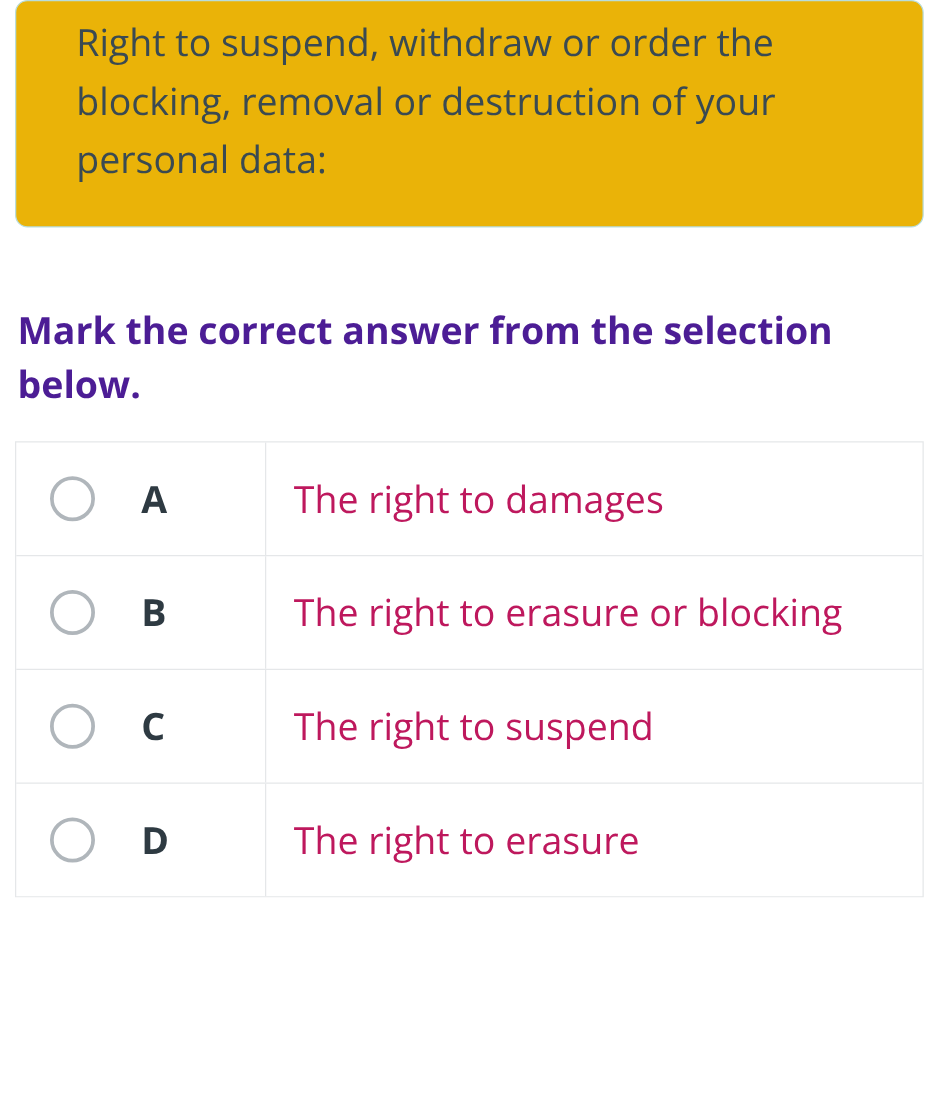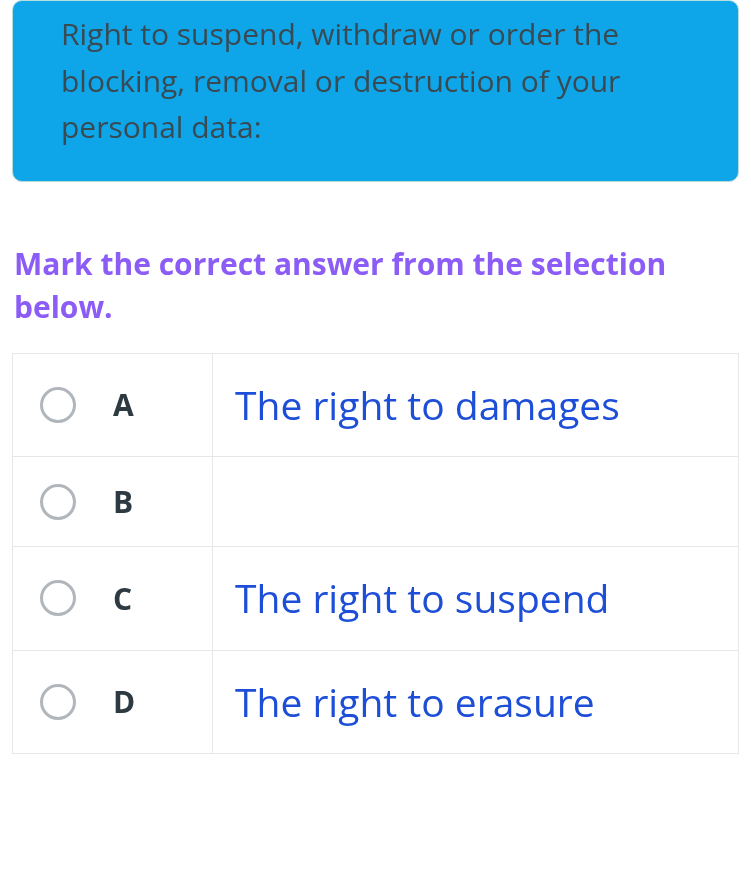--- a/index.html
+++ b/index.html
@@ -7,34 +7,34 @@
       margin: 0;
       padding: 0;
     }
     body {
       font-family: "Open Sans", "Segoe UI", -apple-system, BlinkMacSystemFont, sans-serif;
       background: #ffffff;
       width: 751px;
       padding: 0 12px;
     }
     .question-box {
-      background-color: #0ea5e9;
+      background-color: #eab308;
       border: 1px solid #b8dddd;
       border-radius: 10px;
       padding: 10px 48px 30px 48px;
       margin-bottom: 60px;
     }
     .question-text {
       color: #3a4a52;
       font-size: 30px;
       line-height: 1.55;
       font-weight: 400;
     }
     .instruction {
-      color: #8b5cf6;
+      color: #4c1d95;
       font-size: 30px;
       font-weight: 700;
       line-height: 1.45;
       margin-bottom: 24px;
       padding: 0 2px;
     }
     .answers-table {
       border: 1px solid #e5e7e9;
       border-collapse: collapse;
       width: 100%;
@@ -71,22 +71,22 @@
       padding: 24px 0 24px 10px;
       font-size: 30px;
       font-weight: 700;
       color: #2e3a42;
     }
     .text-cell {
       flex: 1;
       display: flex;
       align-items: center;
       padding: 24px 22px;
-      font-size: 39px;
-      color: #1d4ed8;
+      font-size: 30px;
+      color: #be185d;
       line-height: 1.4;
     }
   </style>
 </head>
 <body>
 
 <div class="question-box">
   <p class="question-text">Right to suspend, withdraw or order the blocking, removal or destruction of your personal data:</p>
 </div>
 
@@ -100,20 +100,21 @@
     </div>
     <div class="letter-cell">A</div>
     <div class="text-cell">The right to damages</div>
   </div>
 
   <div class="answer-row">
     <div class="radio-cell">
       <div class="radio-circle"></div>
     </div>
     <div class="letter-cell">B</div>
+    <div class="text-cell">The right to erasure or blocking</div>
   </div>
 
   <div class="answer-row">
     <div class="radio-cell">
       <div class="radio-circle"></div>
     </div>
     <div class="letter-cell">C</div>
     <div class="text-cell">The right to suspend</div>
   </div>
 

